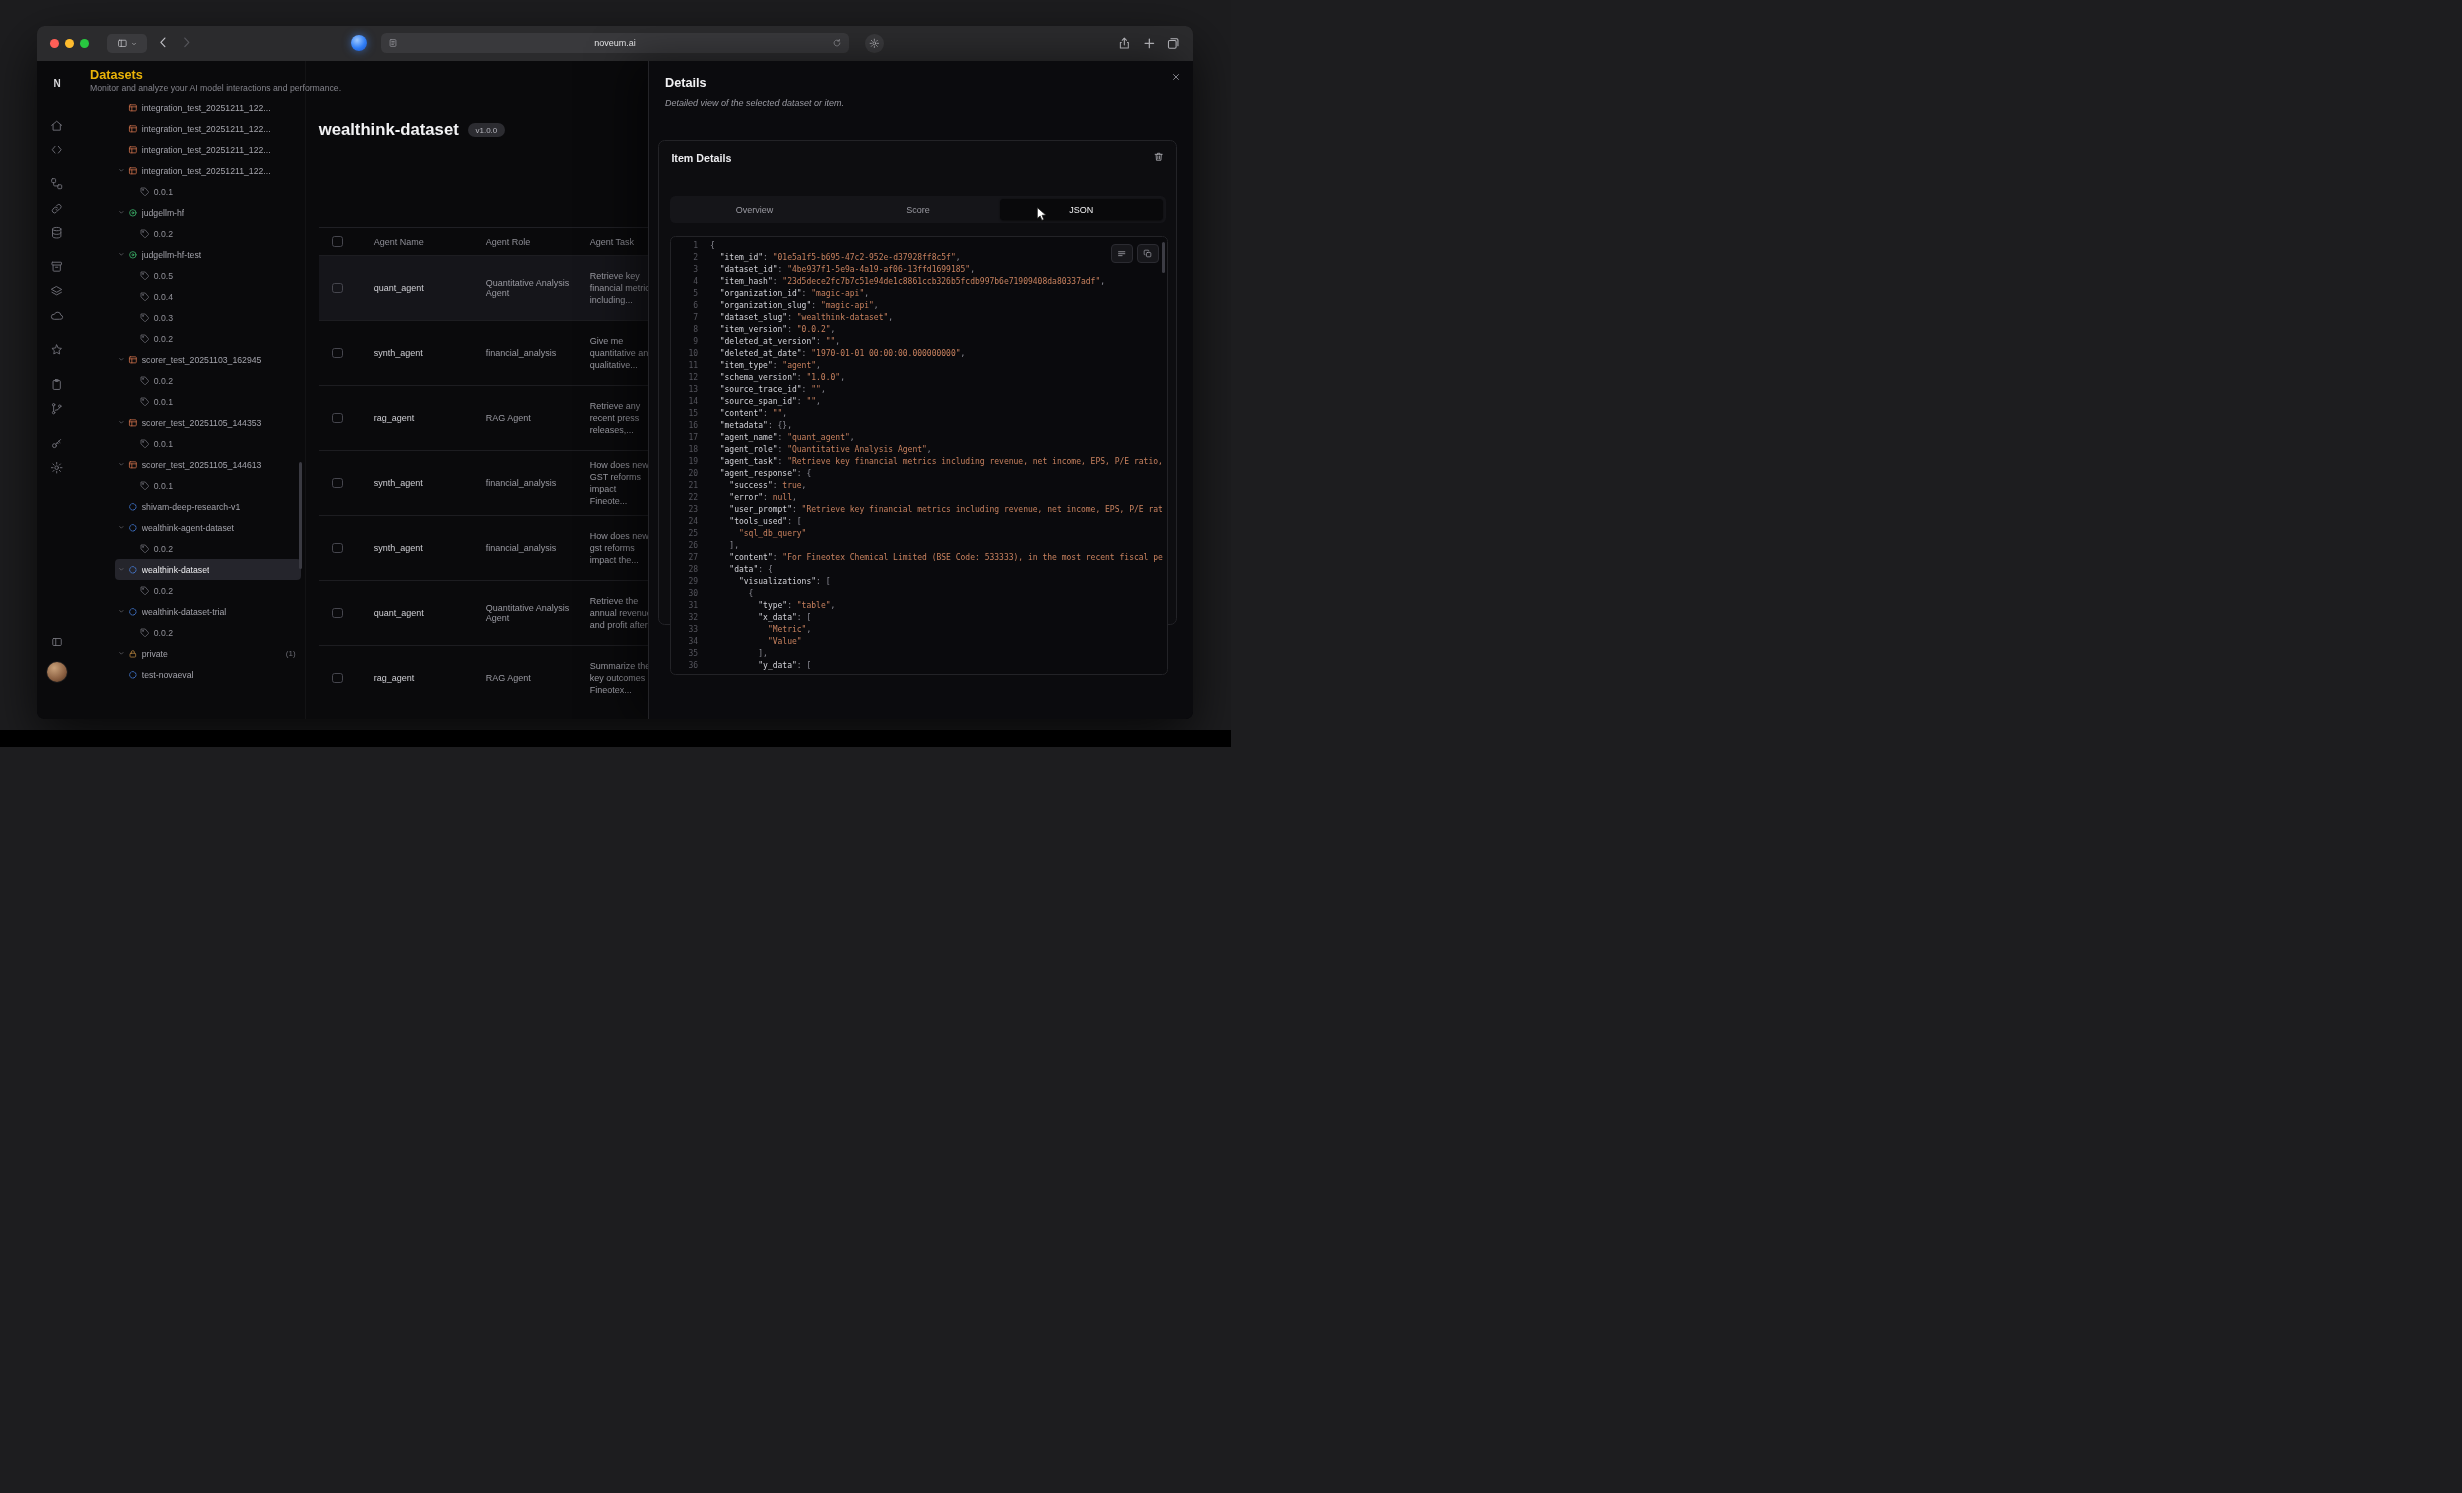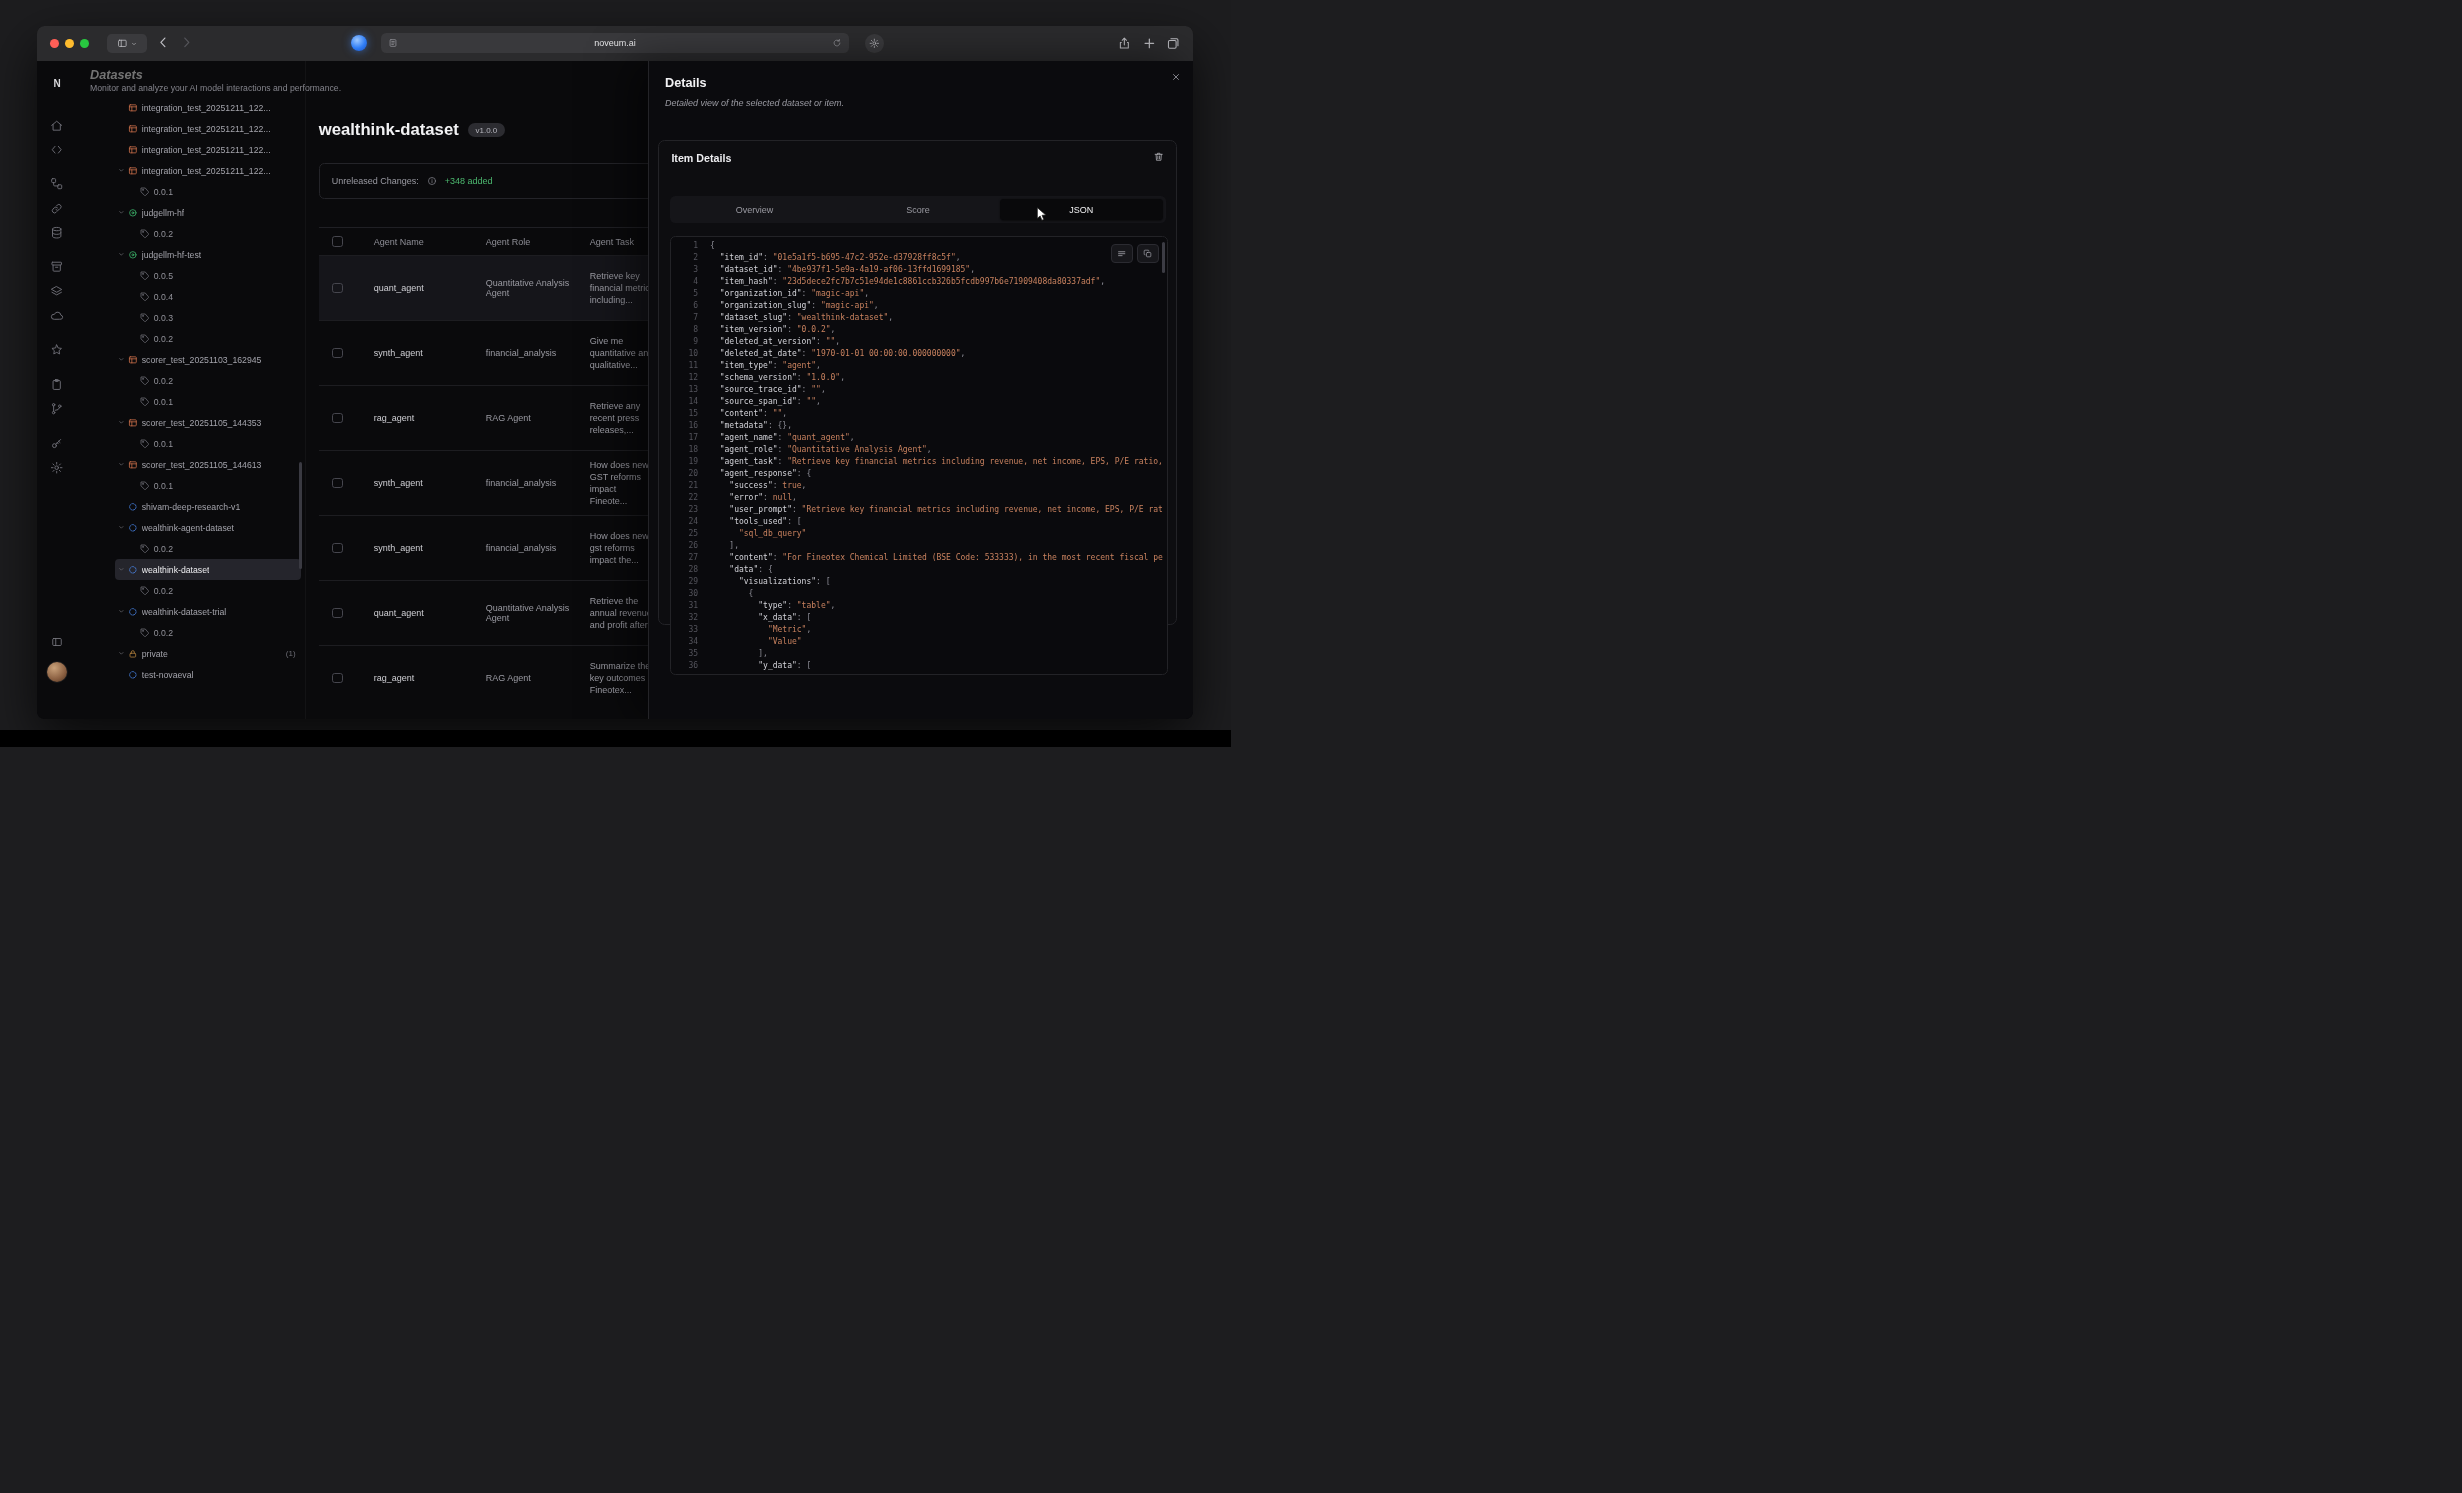--- a/index.html
+++ b/index.html
@@ -36,21 +36,21 @@
   
   .app{position:absolute;left:0;top:35px;right:0;bottom:0;background:#0a0a0c;}
   .rail{position:absolute;left:0;top:0;width:40px;height:100%;}
   .logo{position:absolute;left:0;top:17.4px;width:40px;text-align:center;font-weight:bold;font-size:10px;color:#d8d8dc;}
   .rail-icon{position:absolute;left:13.4px;width:13.4px;height:13.4px;color:#6e6e76;}
   .rail-bottom-icon{position:absolute;top:575px;left:14px;width:12px;height:12px;color:#7a7a82;}
   .avatar{position:absolute;top:601px;left:10px;width:20px;height:20px;border-radius:50%;
     background:radial-gradient(circle at 36% 30%,#c9a17a,#8a5f41 60%,#48301f);box-shadow:0 0 0 0.7px rgba(255,255,255,.08);}
 
   .page-header{position:absolute;left:53px;top:6.7px;}
-  .ph-title{font-size:12.7px;font-weight:bold;color:#737373;font-style:italic;}
+  .ph-title{font-size:12.7px;font-weight:bold;color:#eab308;}
   .ph-sub{margin-top:1px;font-size:8.7px;color:#84848c;white-space:nowrap;}
 
   .tree{position:absolute;left:78px;top:36px;width:186px;}
   .tree-row{height:21px;display:flex;align-items:center;padding:0 5.4px 0 2.7px;border-radius:4px;
     color:#a4a4ac;font-size:8.7px;white-space:nowrap;overflow:hidden;}
   .tree-row.version{padding-left:25.4px;color:#93939b;}
   .tree-row.selected{background:#25252c;color:#ededf0;}
   .chev{width:10.7px;height:6.7px;flex:none;color:#6f6f77;display:flex;align-items:center;}
   .chev svg{width:6.7px;height:6.7px}
   .ticon{width:13.4px;height:10px;flex:none;display:flex;align-items:center;}
@@ -600,30 +600,20 @@
             </span>
             <span class="tlabel">test-novaeval</span>
           </div>
         </div>
       <div class="scroll-thumb list-thumb"></div>
 
       <div class="main">
         <div class="dtitle-row">
           <span class="dtitle">wealthink-dataset</span>
           <span class="badge">v1.0.0</span>
-        </div>
-        <div class="unreleased">
-          <span>Unreleased Changes:</span>
-          <span class="info" id="ic-info">
-              <svg viewBox="0 0 24 24" fill="none" stroke="currentColor" stroke-width="1.7" stroke-linecap="round" stroke-linejoin="round">
-                <circle cx="12" cy="12" r="8.5"></circle>
-                <path d="M12 11v5M12 7.6v.4"></path>
-              </svg>
-            </span>
-          <span class="added">+348 added</span>
         </div>
         <div class="table">
           <div class="trow thead">
             <div class="tc cbcell">
                 <span class="cb"></span>
               </div>
             <div class="tc th">Agent Name</div>
             <div class="tc th">Agent Role</div>
             <div class="tc th">Agent Task</div>
           </div>

